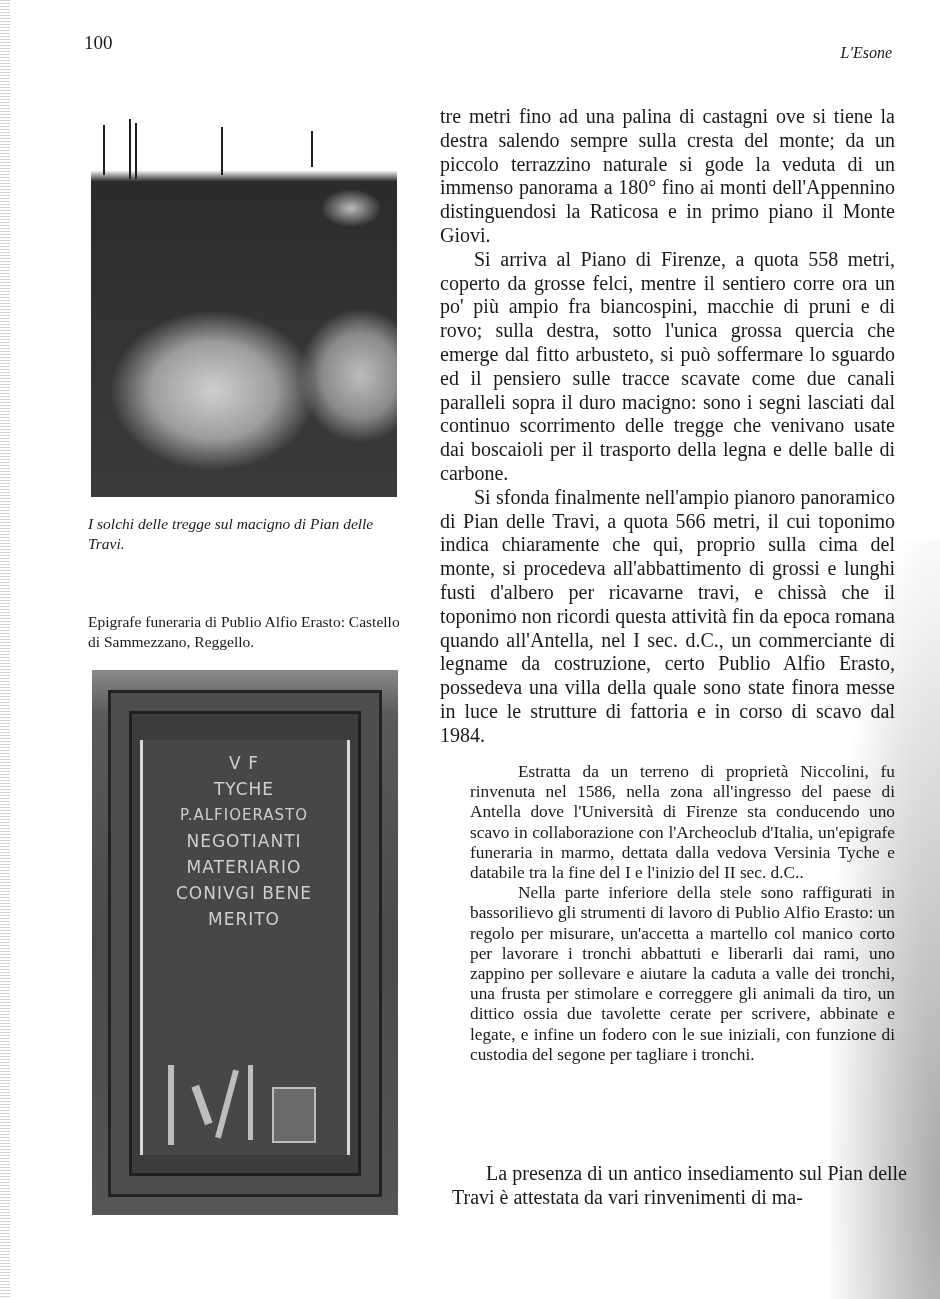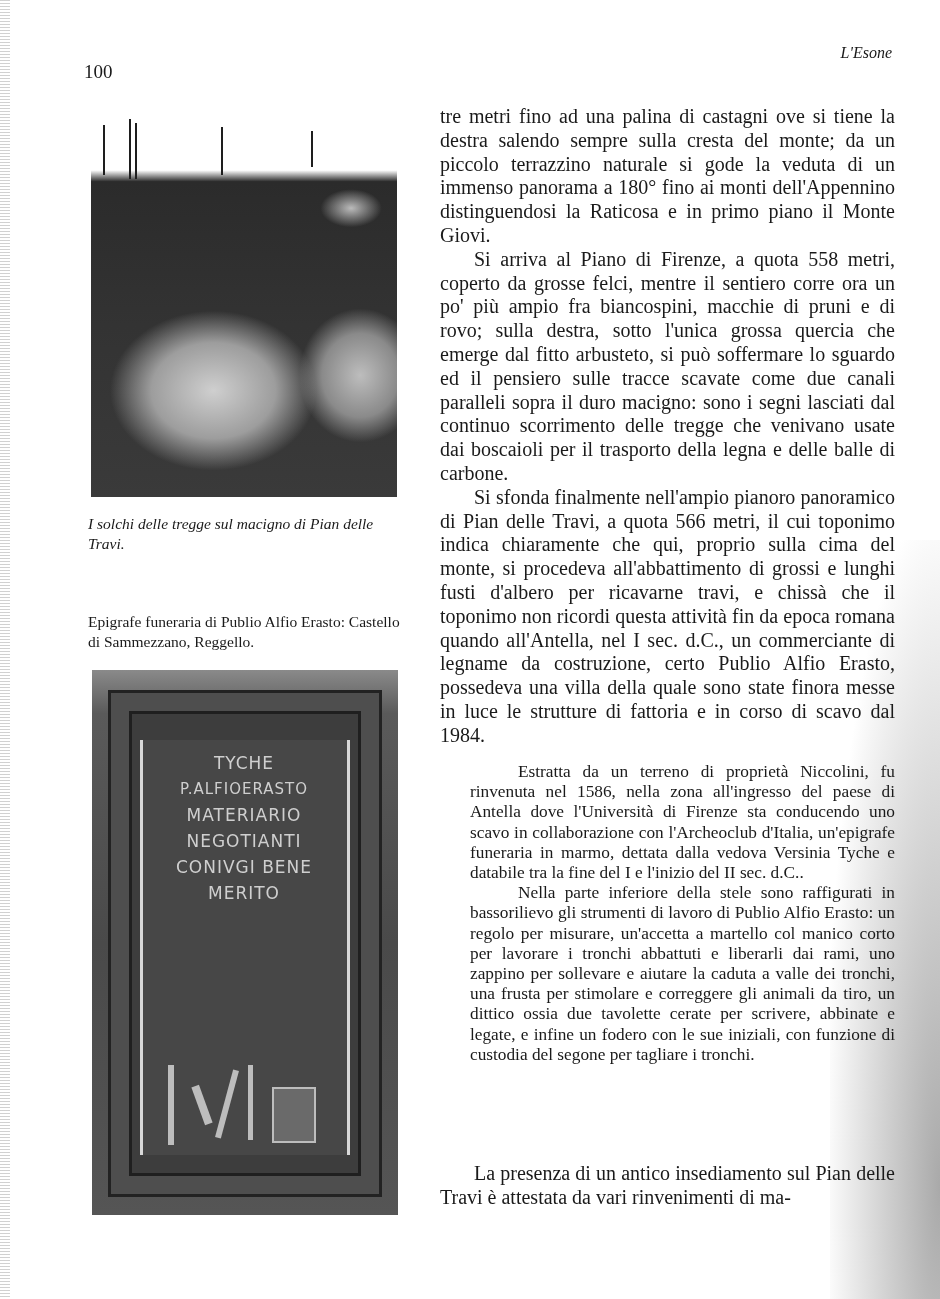--- a/index.html
+++ b/index.html
@@ -11,21 +11,21 @@
   .binding-edge {
     position: absolute; left: 0; top: 0; width: 10px; height: 1299px;
     background: repeating-linear-gradient(to bottom, #bdbdbd 0 1px, #ffffff 1px 3px);
     opacity: 0.7;
   }
   .scan-shadow {
     position: absolute; right: 0; top: 540px; width: 110px; height: 760px;
     background: radial-gradient(ellipse at 100% 85%, #9a9a9a 0%, #c8c8c8 35%, rgba(255,255,255,0) 75%);
     opacity: 0.85;
   }
-  .folio { position: absolute; left: 84px; top: 61px; font-size: 19px; }
+  .folio { position: absolute; left: 84px; top: 32px; font-size: 19px; }
   .running-head { position: absolute; right: 48px; top: 44px; font-size: 16px; font-style: italic; }
 
   .photo { position: absolute; overflow: hidden; }
   .photo-hillside {
     left: 91px; top: 117px; width: 306px; height: 380px;
     background:
       radial-gradient(ellipse 45% 28% at 40% 72%, #cfcfcf 0%, #9d9d9d 45%, rgba(60,60,60,0) 75%),
       radial-gradient(ellipse 25% 22% at 88% 68%, #bdbdbd 0%, #8a8a8a 50%, rgba(60,60,60,0) 80%),
       radial-gradient(ellipse 10% 5% at 85% 24%, #bbbbbb 0%, rgba(60,60,60,0) 100%),
       linear-gradient(to bottom, #ffffff 0%, #ffffff 14%, #2b2b2b 17%, #333 55%, #3a3a3a 100%);
@@ -56,21 +56,21 @@
 
   .caption { position: absolute; left: 88px; font-size: 15.5px; line-height: 20px; width: 320px; }
   .caption-1 { top: 514px; font-style: italic; }
   .caption-2 { top: 612px; }
 
   .main-col { position: absolute; left: 440px; top: 105px; width: 455px; font-size: 20px; line-height: 23.8px; text-align: justify; }
   .main-col p { margin: 0; }
   .main-col p.indent { text-indent: 34px; }
   .block-quote { position: absolute; left: 470px; top: 762px; width: 425px; font-size: 17.3px; line-height: 20.2px; text-align: justify; }
   .block-quote p { margin: 0; text-indent: 48px; }
-  .closing { position: absolute; left: 440px; top: 1162px; width: 455px; font-size: 20px; line-height: 23.8px; text-align: justify; }
+  .closing { position: absolute; left: 452px; top: 1162px; width: 455px; font-size: 20px; line-height: 23.8px; text-align: justify; }
   .closing p { margin: 0; text-indent: 34px; }
 </style>
 </head>
 <body>
 
 <div class="binding-edge"></div>
 <div class="scan-shadow"></div>
 
 <div class="folio">100</div>
 <div class="running-head">L'Esone</div>
@@ -83,24 +83,25 @@
   <div class="tree" style="left:220px;top:14px;height:36px;"></div>
 </div>
 <div class="caption caption-1">I solchi delle tregge sul macigno di Pian delle Travi.</div>
 
 <div class="caption caption-2">Epigrafe funeraria di Publio Alfio Erasto: Castello di Sammezzano, Reggello.</div>
 
 <div class="photo photo-stele">
   <div class="stele-frame"></div>
   <div class="stele-field"></div>
   <div class="stele-inscription">
+    <div>V   F</div>
     <div>TYCHE</div>
     <div style="font-size:15px;">P.ALFIOERASTO</div>
+    <div>NEGOTIANTI</div>
     <div>MATERIARIO</div>
-    <div>NEGOTIANTI</div>
     <div>CONIVGI BENE</div>
     <div>MERITO</div>
   </div>
   <div class="stele-tools">
     <div class="tool" style="left:6px;top:0;width:6px;height:80px;"></div>
     <div class="tool" style="left:36px;top:20px;width:8px;height:40px;transform:rotate(-20deg);"></div>
     <div class="tool" style="left:62px;top:4px;width:6px;height:70px;transform:rotate(15deg);"></div>
     <div class="tool" style="left:86px;top:0;width:5px;height:75px;"></div>
     <div class="tool" style="left:110px;top:22px;width:40px;height:52px;background:#6a6a6a;border:2px solid #bdbdbd;"></div>
   </div>

